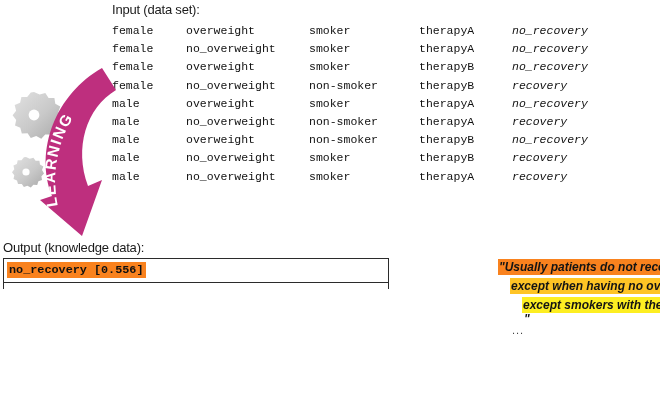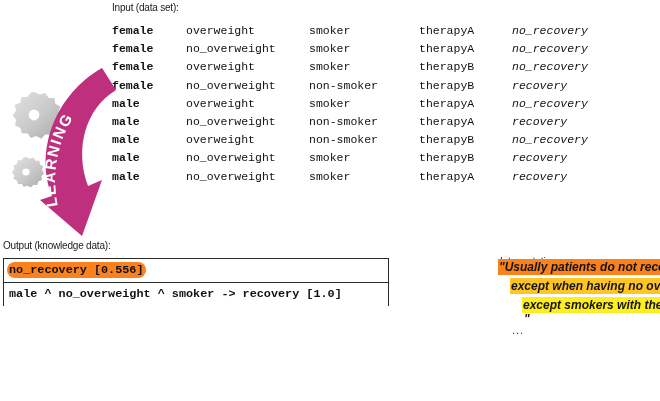--- a/index.html
+++ b/index.html
@@ -13,21 +13,21 @@
     position: relative;
     overflow: hidden;
     font-family: "Liberation Sans", sans-serif;
     color: #1a1a1a;
   }
 
   
   .section-label {
     position: absolute;
     font-family: "Liberation Sans", sans-serif;
-    font-size: 10px;
+    font-size: 13px;
     color: #1a1a1a;
     letter-spacing: -0.2px;
     white-space: nowrap;
   }
 
   
   #input-label { left: 112px; top: 2px; }
 
   #dataset-table {
     position: absolute;
@@ -37,21 +37,21 @@
     font-size: 11.5px;
     line-height: 18.2px;
     border-collapse: collapse;
     color: #111;
   }
   #dataset-table td {
     padding: 0;
     white-space: nowrap;
     vertical-align: top;
   }
-  #dataset-table td.c0 { width: 74px; font-weight: bold; }
+  #dataset-table td.c0 { width: 74px; }
   #dataset-table td.c1 { width: 123px; }
   #dataset-table td.c2 { width: 110px; }
   #dataset-table td.c3 { width: 93px; margin-left: 48px; }
   #dataset-table td.c4 { width: 100px; font-style: italic; }
 
   
   #learning-graphic {
     position: absolute;
     left: 2px;
     top: 62px;
@@ -82,21 +82,20 @@
   }
   .kb-section:last-child { border-bottom: none; }
   .kb-line {
     line-height: 17px;
     white-space: pre;
     padding-left: 5px;
   }
   .kb-line > span.hl {
     padding: 1px 2px 1px 2px;
     margin-left: -2px;
-    border-radius: 8px;
   }
   .hl-orange { background: #f9821e; }
   .hl-amber  { background: #ffc425; }
   .hl-yellow { background: #fdee22; }
   .hl-none   { background: transparent; }
 
   
   #interpretation-label { left: 500px; top: 256px; }
 
   #interpretation-block {
@@ -258,21 +257,20 @@
   </svg>
 </div>
 
 <div class="section-label" id="output-label">Output (knowledge data):</div>
 
 <div id="knowledge-base-box">
     <div class="kb-section">
       <div class="kb-line"><span class="hl hl-orange">no_recovery [0.556]</span></div>
     </div>
     <div class="kb-section">
-      <div class="kb-line"><span class="hl hl-none">male ^ no_overweight ^ smoker -&gt; recovery [1.0]</span></div>
     </div>
   </div>
 
 <div class="section-label" id="interpretation-label">Interpretation:</div>
 
 <div id="interpretation-block">
     <div class="ln il-0"><span class="hl-orange">"Usually patients do not recover well,</span></div>
     <div class="ln il-1"><span class="hl-amber">except when having no overweight,</span></div>
     <div class="ln il-2"><span class="hl-yellow">except smokers with therapy A</span></div>
     <div class="ln il-3 quote-close" style="line-height: 9px;">"</div>

